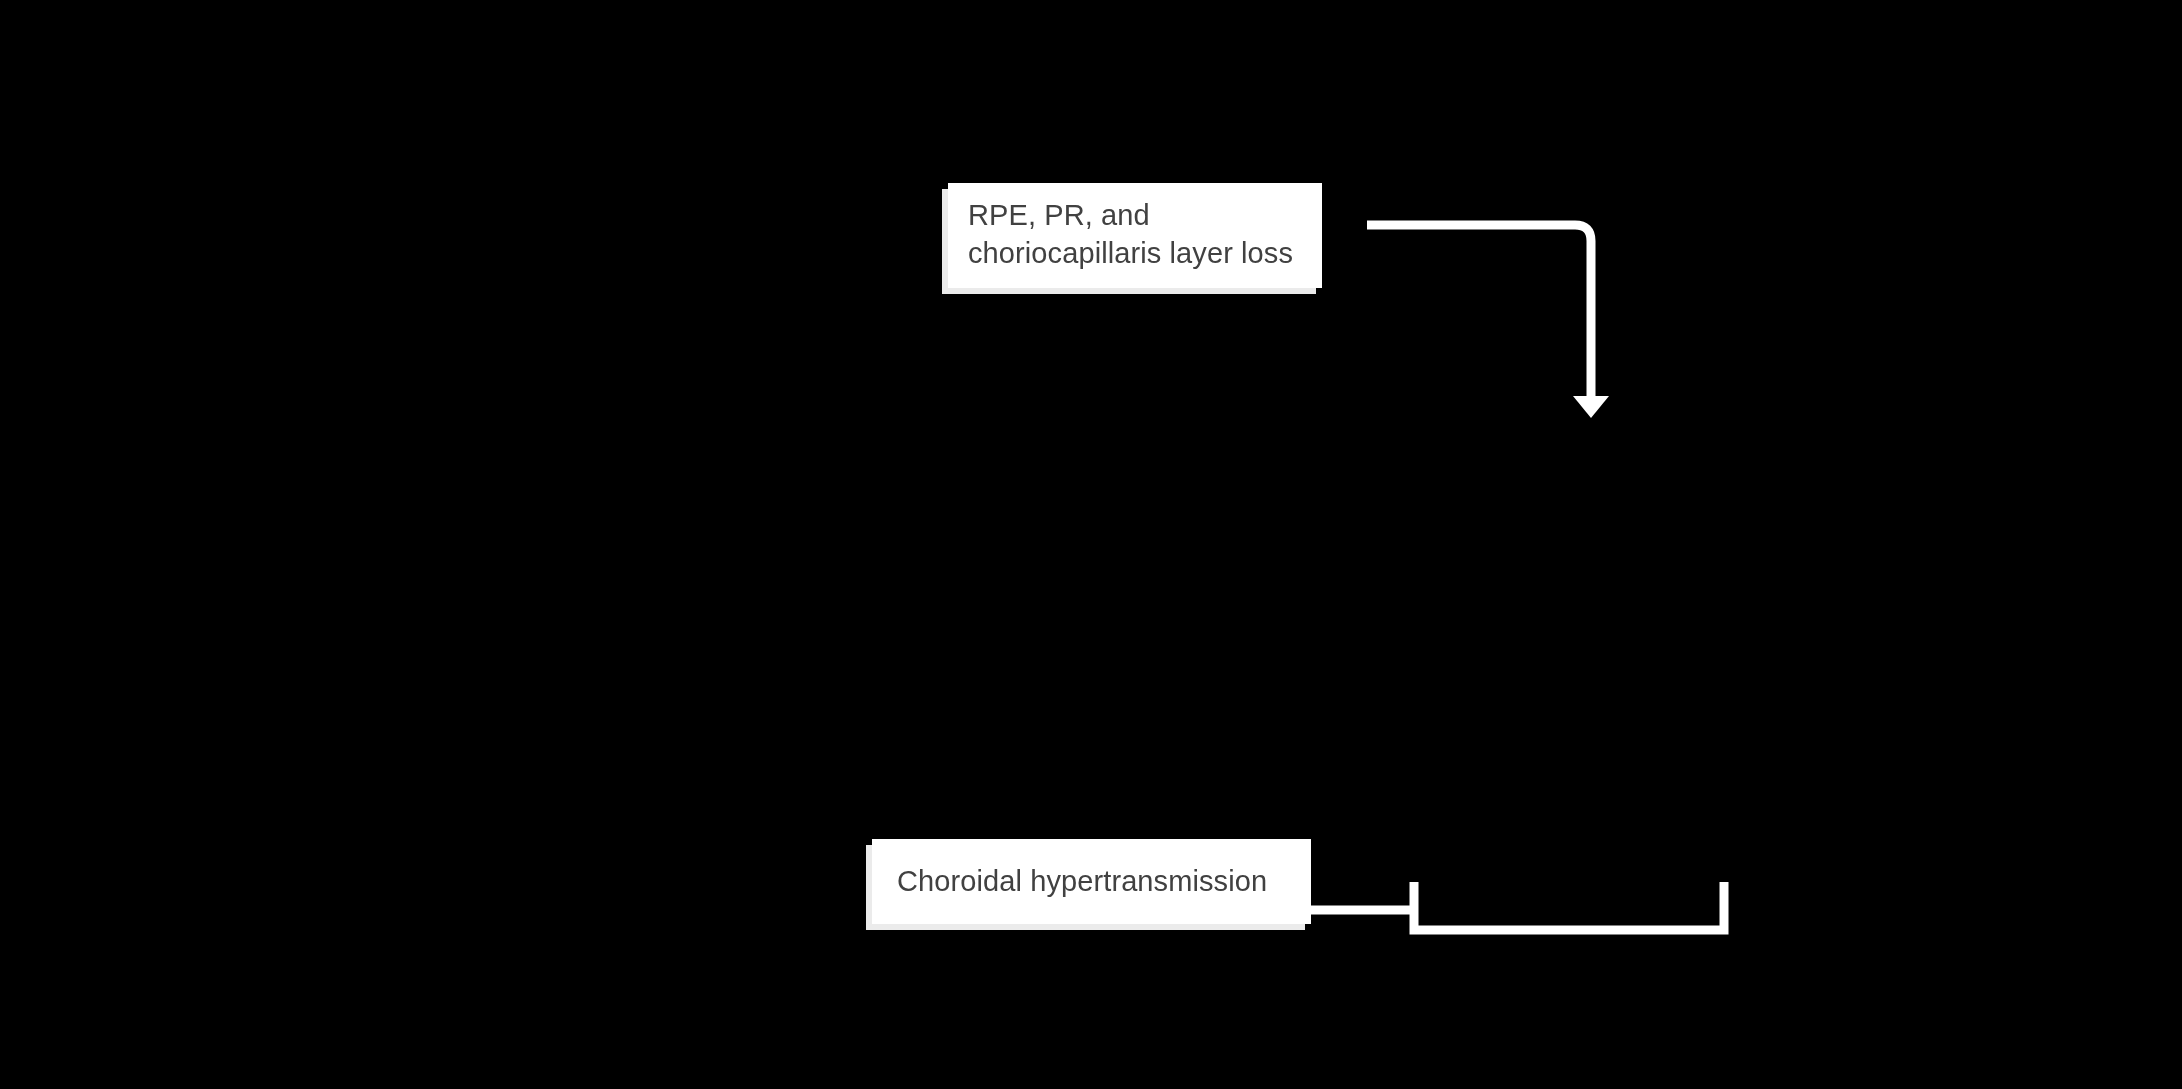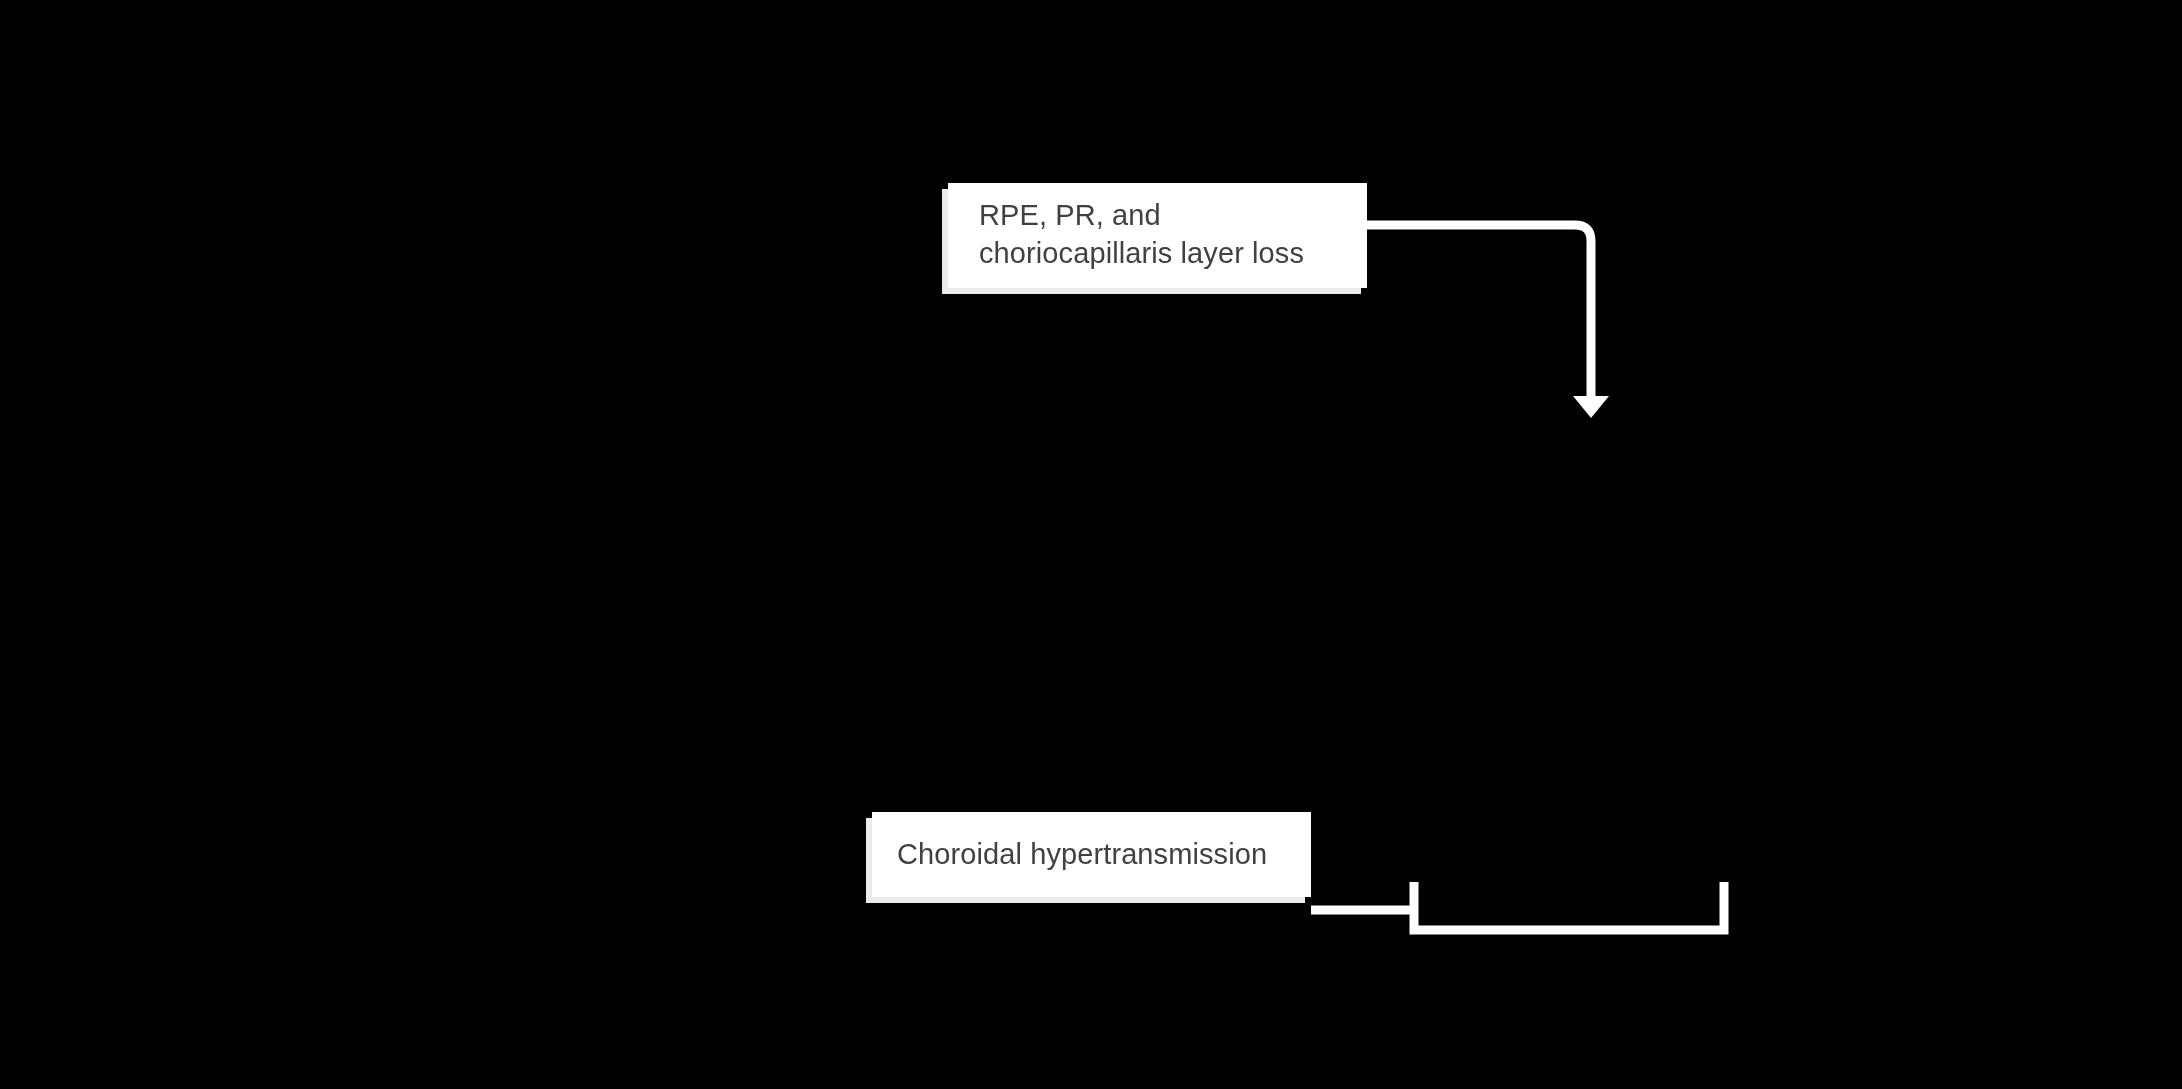--- a/index.html
+++ b/index.html
@@ -33,31 +33,31 @@
     letter-spacing: 0.1px;
   }
   .node .node-label {
     display: block;
     white-space: pre-line;
   }
 
   #node-rpe {
     left: 948px;
     top: 183px;
-    width: 419px;
+    width: 374px;
     height: 105px;
-    padding: 0 0 0 31px;
+    padding: 0 0 0 20px;
     font-size: 29px;
     line-height: 1.28;
   }
   #node-rpe .node-label { margin-top: -2px; }
 
   #node-choroidal {
     left: 872px;
-    top: 812px;
+    top: 839px;
     width: 439px;
     height: 85px;
     padding: 0 0 0 25px;
     font-size: 29px;
     line-height: 1.25;
   }
 
   
   #connectors {
     position: absolute;

